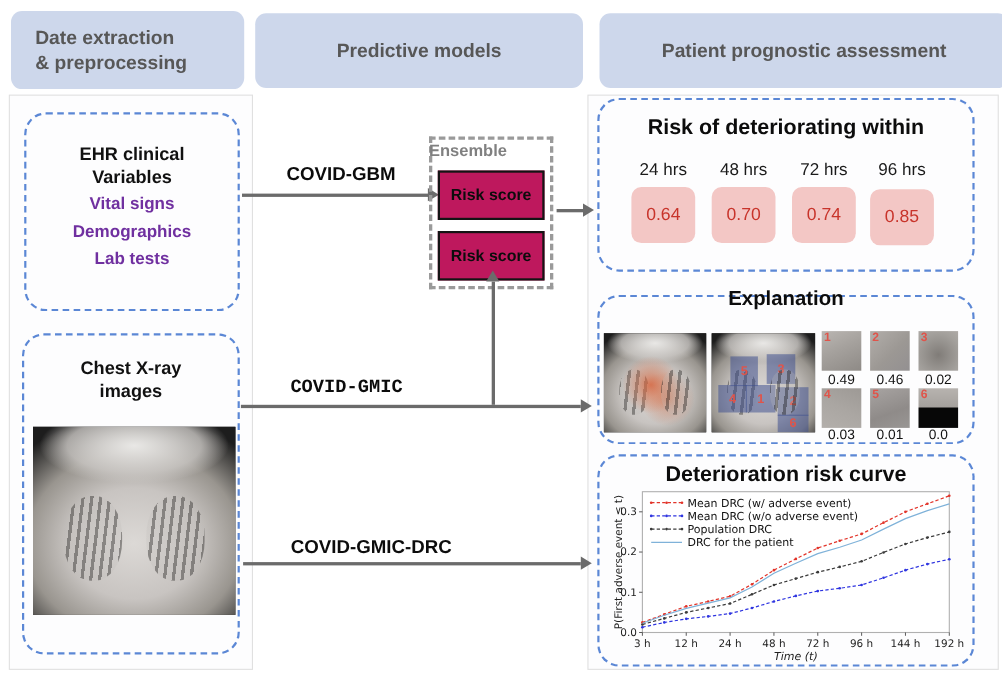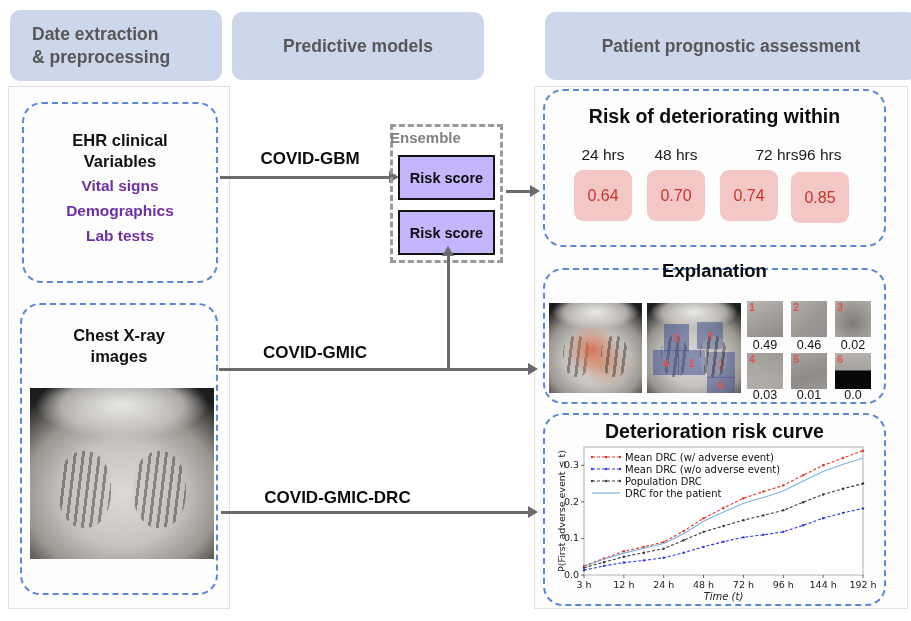--- a/index.html
+++ b/index.html
@@ -5,21 +5,21 @@
   html,body{margin:0;padding:0;background:#ffffff;}
   *{box-sizing:border-box;}
   .canvas{position:relative;width:911px;height:621px;background:#ffffff;
           font-family:"Liberation Sans",sans-serif;overflow:hidden;}
 
   
   .hdr{position:absolute;background:#cdd7eb;border-radius:10px;color:#575757;
        font-weight:bold;display:flex;align-items:center;}
   .hdr1{left:10px;top:10px;width:212px;height:71px;font-size:17.5px;
         padding-left:22px;white-space:pre-line;line-height:1.3;}
-  .hdr2{left:232px;top:12px;width:252px;height:68px;font-size:17.5px;justify-content:center;}
+  .hdr2{left:232px;top:12px;width:298px;height:68px;font-size:17.5px;justify-content:center;}
   .hdr3{left:545px;top:12px;width:372px;height:68px;font-size:17.5px;justify-content:center;}
 
   
   .panel{position:absolute;background:#fdfdfe;border:1px solid #e0e0e0;}
   .panel-left{left:8px;top:86px;width:222px;height:523px;}
   .panel-right{left:534px;top:86px;width:374px;height:523px;}
 
   
   .bluebox{position:absolute;border:2.5px dashed #5b87d5;border-radius:20px;background:transparent;}
   .ehr-box{left:22px;top:102px;width:196px;height:181px;padding-top:26px;text-align:center;}
@@ -78,21 +78,21 @@
         border-bottom:6px solid transparent;border-left:10px solid #6b6b6b;}
   .ah-u{position:absolute;width:0;height:0;border-left:6px solid transparent;
         border-right:6px solid transparent;border-bottom:10px solid #6b6b6b;}
 
   
   .ensemble{position:absolute;left:390px;top:124px;width:113px;height:139px;
             border:3px dashed #9a9a9a;}
   .ens-label{position:absolute;left:390px;top:129px;width:113px;
              font-size:15px;font-weight:bold;color:#808080;}
   .rs{position:absolute;left:398px;width:97px;height:45px;border:2.5px solid #141414;
-      background:#c4b5fd;display:flex;align-items:center;justify-content:center;
+      background:#be185d;display:flex;align-items:center;justify-content:center;
       font-size:14.5px;font-weight:bold;color:#0c0c0c;}
 
   
   .chart-wrap{position:absolute;left:556px;top:440px;width:322px;height:162px;}
   svg text{font-family:"DejaVu Sans",sans-serif;}
 </style>
 </head>
 <body>
 
 <div class="canvas">
@@ -126,35 +126,35 @@
   <div class="ah-r" style="left:389px;top:171px;"></div>
 
   <div class="ensemble"></div>
   <div class="ens-label">Ensemble</div>
   <div class="rs" style="top:155px;">Risk score</div>
   <div class="rs" style="top:210px;">Risk score</div>
 
   <div class="hline" style="left:506px;top:190px;width:25px;"></div>
   <div class="ah-r" style="left:530px;top:185px;"></div>
 
-  <div class="mlabel" style="left:245px;top:343px;width:140px;">COVID-GMIC</div>
+  <div class="mlabel" style="left:245px;top:343px;width:140px;font-family:Liberation Mono, monospace;">COVID-GMIC</div>
   <div class="hline" style="left:219px;top:368px;width:309px;"></div>
   <div class="ah-r" style="left:528px;top:363px;"></div>
   <div class="vline" style="left:447px;top:256px;height:112px;"></div>
   <div class="ah-u" style="left:442px;top:246px;"></div>
 
   <div class="mlabel" style="left:245px;top:488px;width:185px;">COVID-GMIC-DRC</div>
   <div class="hline" style="left:221px;top:511px;width:307px;"></div>
   <div class="ah-r" style="left:528px;top:506px;"></div>
 
   <div class="bluebox risk-box"></div>
   <div class="sec-title" style="top:105px;font-size:19.5px;">Risk of deteriorating within</div>
   <div class="hz-label" style="left:574px;">24 hrs</div>
   <div class="hz-label" style="left:647px;">48 hrs</div>
-  <div class="hz-label" style="left:748px;">72 hrs</div>
+  <div class="hz-label" style="left:720px;">72 hrs</div>
   <div class="hz-label" style="left:791px;">96 hrs</div>
   <div class="hz-box" style="left:574px;">0.64</div>
   <div class="hz-box" style="left:647px;">0.70</div>
   <div class="hz-box" style="left:720px;">0.74</div>
   <div class="hz-box" style="left:791px;top:172px;">0.85</div>
 
   <div class="bluebox expl-box"></div>
   <div class="sec-title" style="top:260px;font-size:18.5px;">Explanation</div>
 
   <div class="xray expl-img" style="left:549px;top:303px;width:93px;height:90px;">

